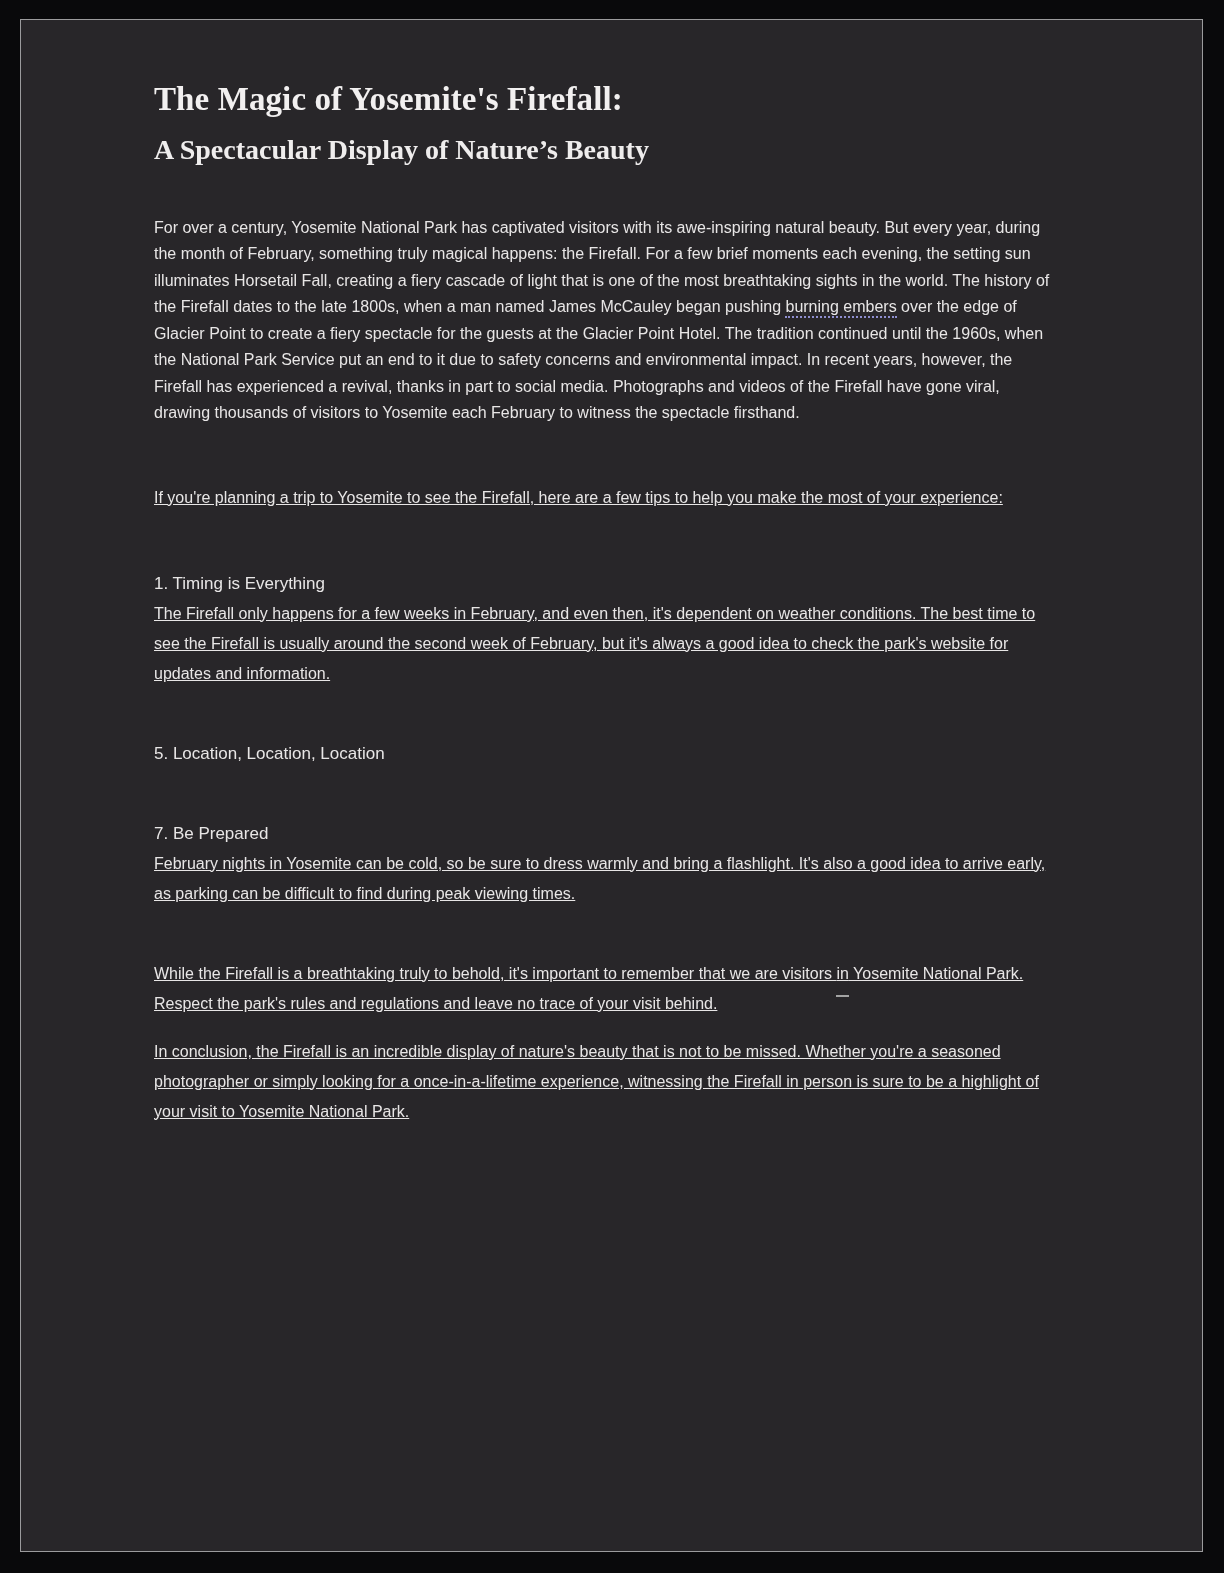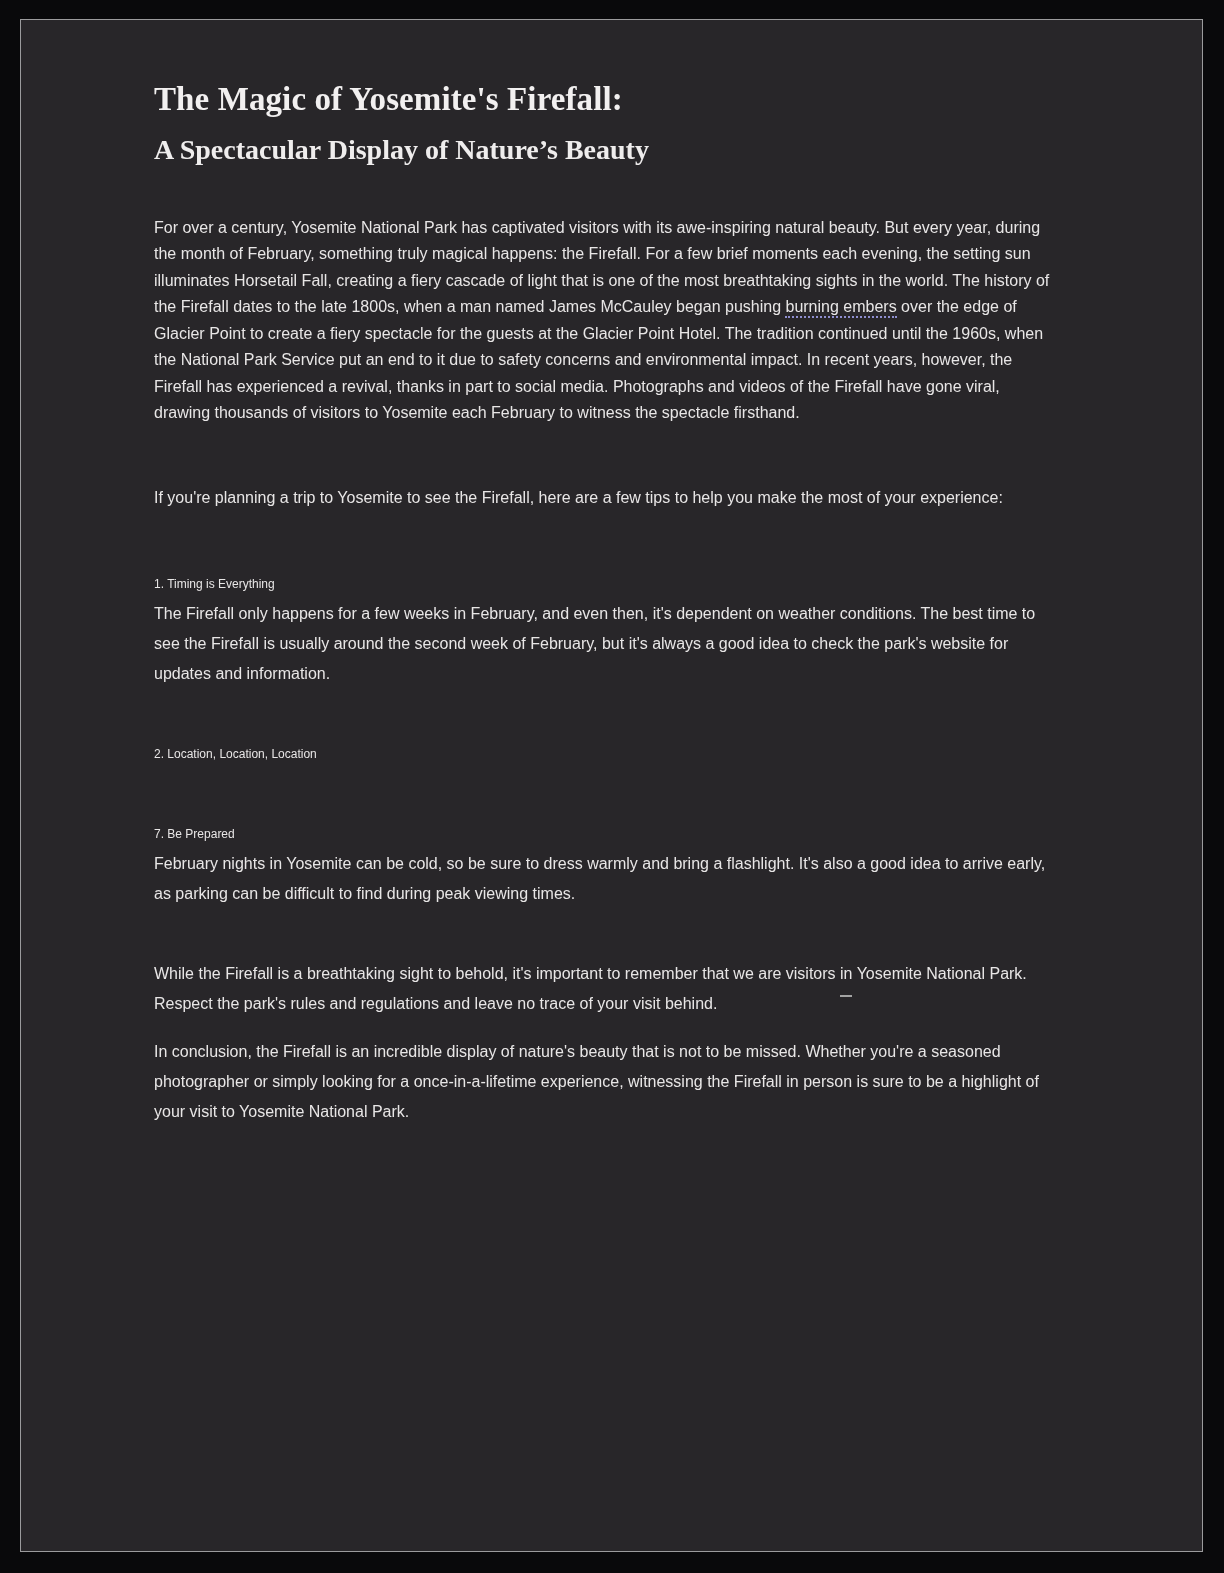--- a/index.html
+++ b/index.html
@@ -58,29 +58,30 @@
     font-family: "Liberation Sans", sans-serif;
     font-size: 16px;
     color: #e8e6e6;
     margin: 0;
   }
   .para-tight {
     line-height: 26.5px;
   }
   .para-loose {
     line-height: 30px;
+    text-decoration: underline;
   }
 
   .gap-lg   { height: 56px; }
   .gap-md   { height: 50px; }
   .gap-sm   { height: 18px; }
 
   .section-heading {
     font-family: "Liberation Sans", sans-serif;
-    font-size: 12px;
+    font-size: 17px;
     line-height: 30px;
     color: #e8e6e6;
     margin: 0;
   }
 
   
   .mark-dotted {
     text-decoration: none;
     border-bottom: 2px dotted #8f8fd0;
     padding-bottom: 1px;
@@ -112,34 +113,34 @@
     <div class="gap-lg"></div>
 
     <div>
       <p class="section-heading">1. Timing is Everything</p>
       <p class="para para-loose">The Firefall only happens for a few weeks in February, and even then, it's dependent on weather conditions. The best time to see the Firefall is usually around the second week of February, but it's always a good idea to check the park's website for updates and information.</p>
     </div>
 
     <div class="gap-md"></div>
 
     <div>
-      <p class="section-heading">2. Location, Location, Location</p>
+      <p class="section-heading">5. Location, Location, Location</p>
     </div>
 
     <div class="gap-md"></div>
 
     <div>
       <p class="section-heading">7. Be Prepared</p>
       <p class="para para-loose">February nights in Yosemite can be cold, so be sure to dress warmly and bring a flashlight. It's also a good idea to arrive early, as parking can be difficult to find during peak viewing times.</p>
     </div>
 
     <div class="gap-md"></div>
 
     <div>
-      <p class="para para-loose"><span>While the Firefall is a breathtaking sight to behold, it's important to remember that we are visitors </span><span class="mark-link">in</span><span> Yosemite National Park. Respect the park's rules and regulations and leave no trace of your visit behind.</span></p>
+      <p class="para para-loose"><span>While the Firefall is a breathtaking truly to behold, it's important to remember that we are visitors </span><span class="mark-link">in</span><span> Yosemite National Park. Respect the park's rules and regulations and leave no trace of your visit behind.</span></p>
     </div>
 
     <div class="gap-sm"></div>
 
     <p class="para para-loose">In conclusion, the Firefall is an incredible display of nature's beauty that is not to be missed. Whether you're a seasoned photographer or simply looking for a once-in-a-lifetime experience, witnessing the Firefall in person is sure to be a highlight of your visit to Yosemite National Park.</p>
 
   </div>
 </div>
 
 </body></html>

